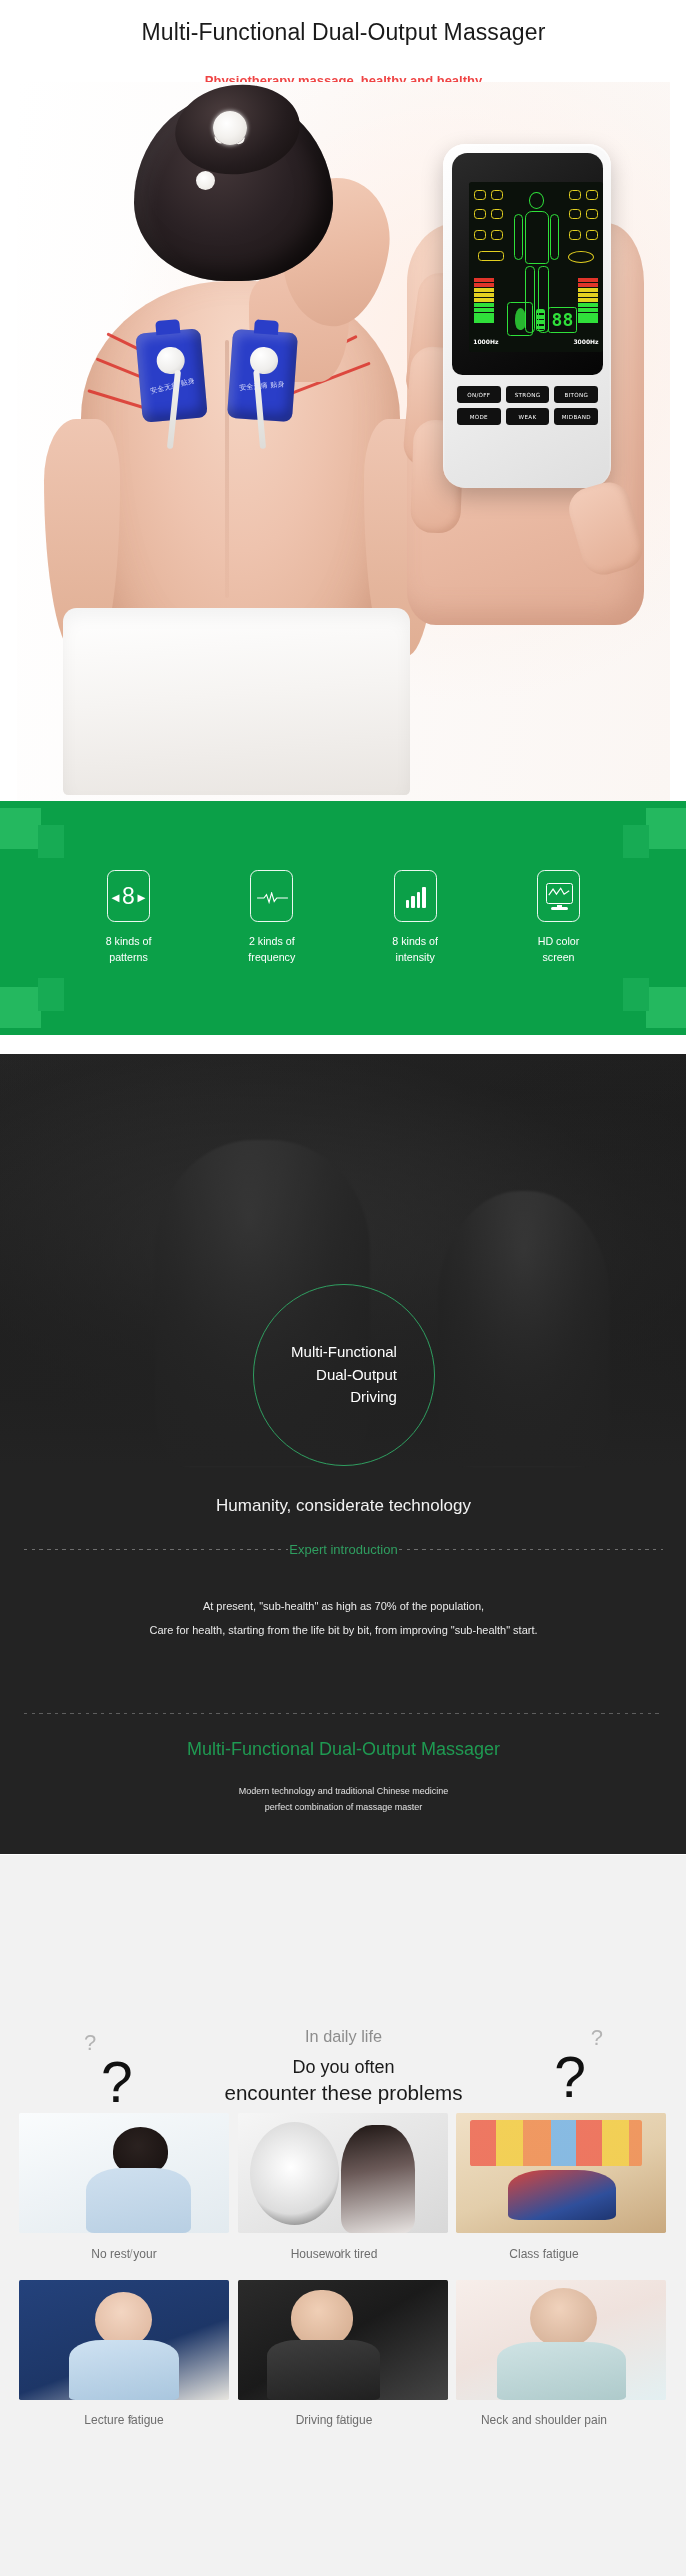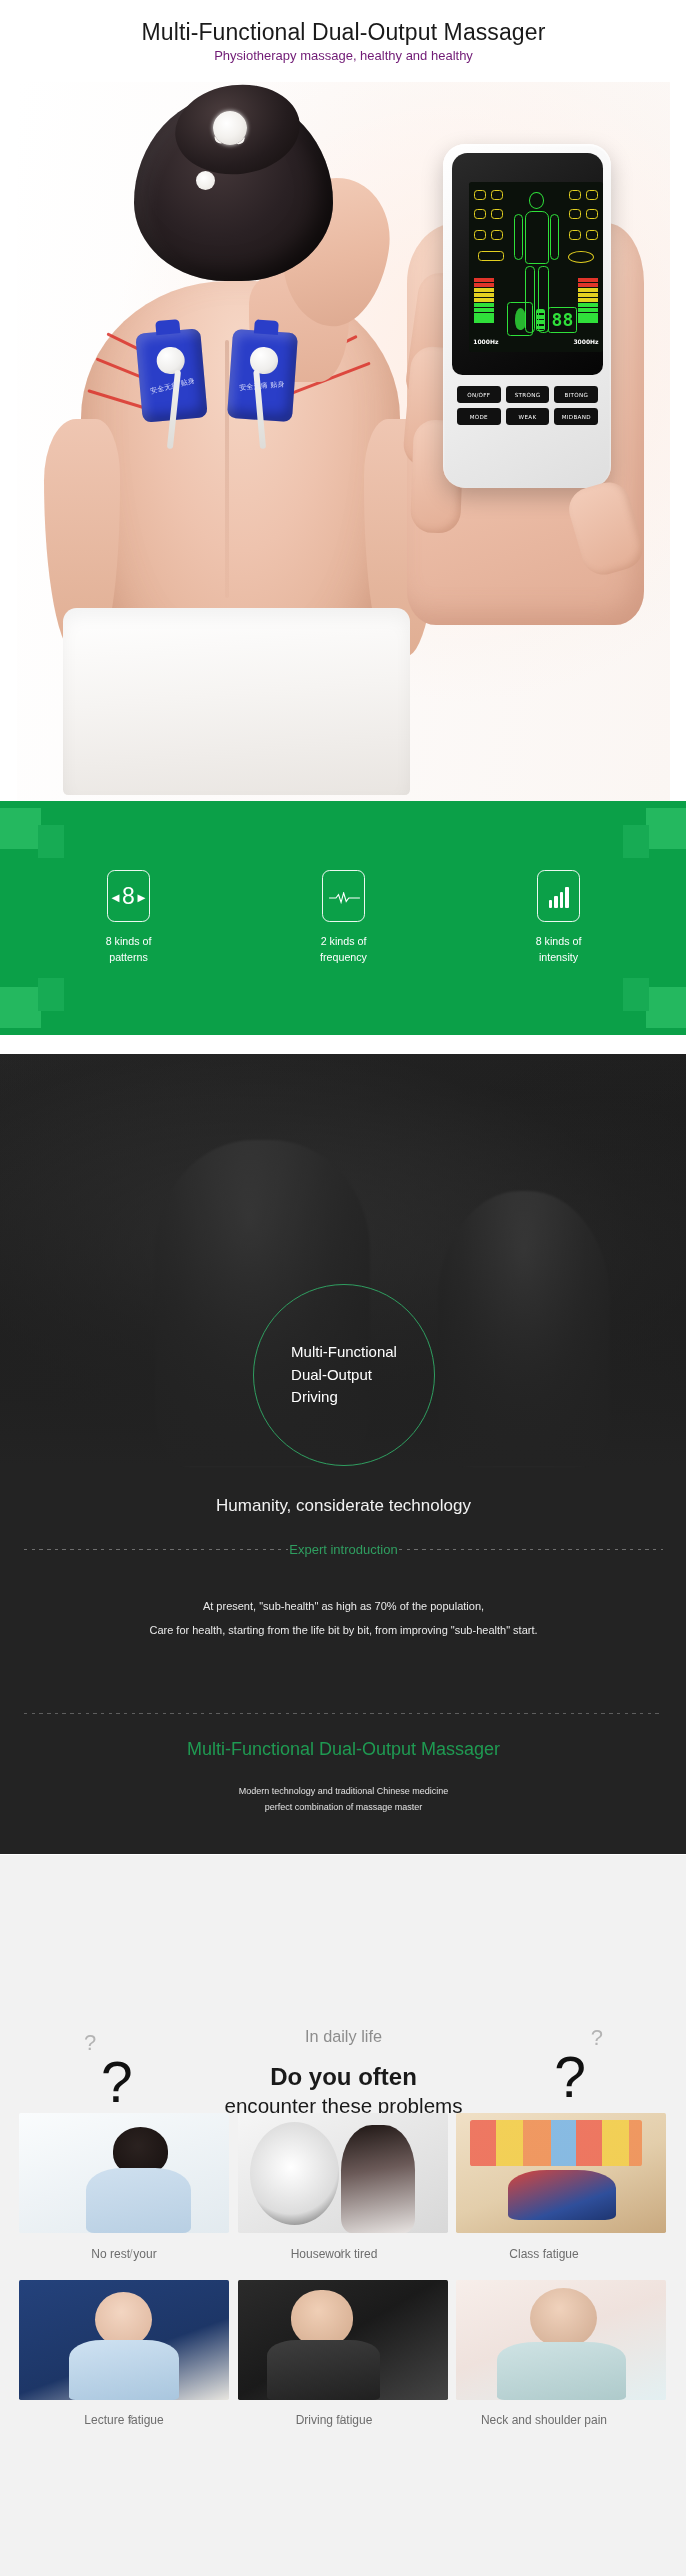--- a/index.html
+++ b/index.html
@@ -10,21 +10,21 @@
     width:687px; height:2576px;
     position:relative; overflow:hidden;
   }
 
   
   .header { padding-top:19px; text-align:center; background:#fff; }
   .header h1 {
     font-size:23px; font-weight:400; color:#1a1a1a; letter-spacing:0.1px;
   }
   .header .sub {
-    margin-top:2px; font-size:13px; font-weight:400; color:#701a75;
+    margin-top:27px; font-size:13px; font-weight:700; color:#ef4444;
   }
 
   
   .hero {
     position:absolute; left:17px; top:82px; width:653px; height:721px;
     background:#ffffff; overflow:hidden;
   }
   
   .hero-bg {
     position:absolute; inset:0;
@@ -279,21 +279,21 @@
     border-radius:48% 48% 18% 18%/40% 40% 16% 16%;
     filter:blur(1.2px); opacity:.85;
   }
   .dark-veil {
     position:absolute; left:0; top:0; width:687px; height:412px;
     background:linear-gradient(to bottom, rgba(28,28,28,.42) 0%, rgba(30,30,30,.72) 62%, #232323 100%);
   }
   .circle {
     position:absolute; left:253px; top:230px; width:182px; height:182px;
     border:1.4px solid #2f9e60; border-radius:50%;
-    display:flex; align-items:center; justify-content:center; text-align:left;
+    display:flex; align-items:center; justify-content:center; text-align:right;
   }
   .circle span {
     color:#ffffff; font-size:15px; line-height:1.5; font-weight:400;
   }
   .d-h2 {
     position:absolute; left:0; right:0; top:442px; text-align:center;
     color:#f2f2f2; font-size:17px; font-weight:300;
   }
   .divider {
     position:absolute; left:24px; right:24px; top:488px;
@@ -325,21 +325,21 @@
     color:#ffffff; font-size:16.3px; font-weight:300;
   }
 
   
   .daily {
     position:absolute; left:0; top:1855px; width:687px; height:721px;
     background:#f2f2f2;
   }
   .q-head { position:absolute; left:0; right:0; top:172px; text-align:center; }
   .q-head .l1 { color:#8d8d8d; font-size:16.3px; font-weight:300; }
-  .q-head .l2 { color:#1a1a1a; font-size:24px; font-weight:700; margin-top:17px; }
+  .q-head .l2 { color:#1a1a1a; font-size:18px; font-weight:400; margin-top:11px; }
   .q-head .l3 { color:#1a1a1a; font-size:20.6px; font-weight:400; margin-top:3.4px; }
   .qm { position:absolute; color:#111; line-height:1; font-weight:400; }
   .qm.big-l  { left:101px; top:199px; font-size:57px; }
   .qm.sm-l   { left:84px;  top:177px; font-size:22px; color:#b4b4b4; }
   .qm.big-r  { right:101px; top:194px; font-size:57px; }
   .qm.sm-r   { right:84px;  top:172px; font-size:22px; color:#b4b4b4; }
 
   .grid { position:absolute; left:19px; top:258px; width:649px; }
   .grid-row { display:flex; gap:8.6px; }
   .cell { width:210px; }
@@ -538,20 +538,34 @@
             <i style="height:16.3px"></i>
             <i style="height:21.5px"></i>
         </div>
       </div>
       <div class="lbl">
         <div>8 kinds of</div>
         <div>intensity</div>
       </div>
     </div>
 
+    <div class="feat">
+      <div class="box">
+        <div class="mon">
+          <svg viewBox="0 0 28 20" width="24" height="17">
+            <polyline points="2,13 7,6 11,12 16,5 20,12 26,8" fill="none" stroke="#ffffff" stroke-width="1.4"></polyline>
+          </svg>
+        </div>
+        <div class="mon-stand"></div>
+      </div>
+      <div class="lbl">
+        <div>HD color</div>
+        <div>screen</div>
+      </div>
+    </div>
 
   </div>
 </div>
 
 <div class="dark">
   <div class="dark-photo">
     <div class="dp-man"></div>
     <div class="dp-woman"></div>
   </div>
   <div class="dark-veil"></div>

